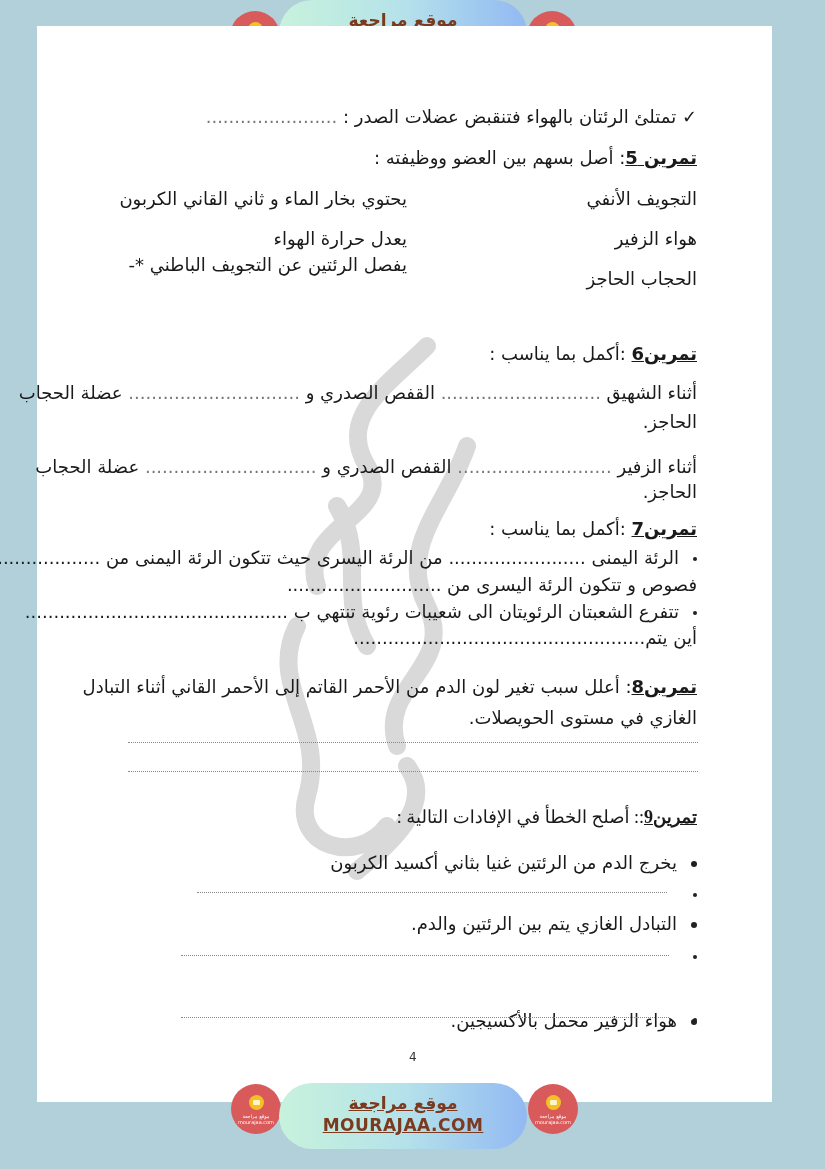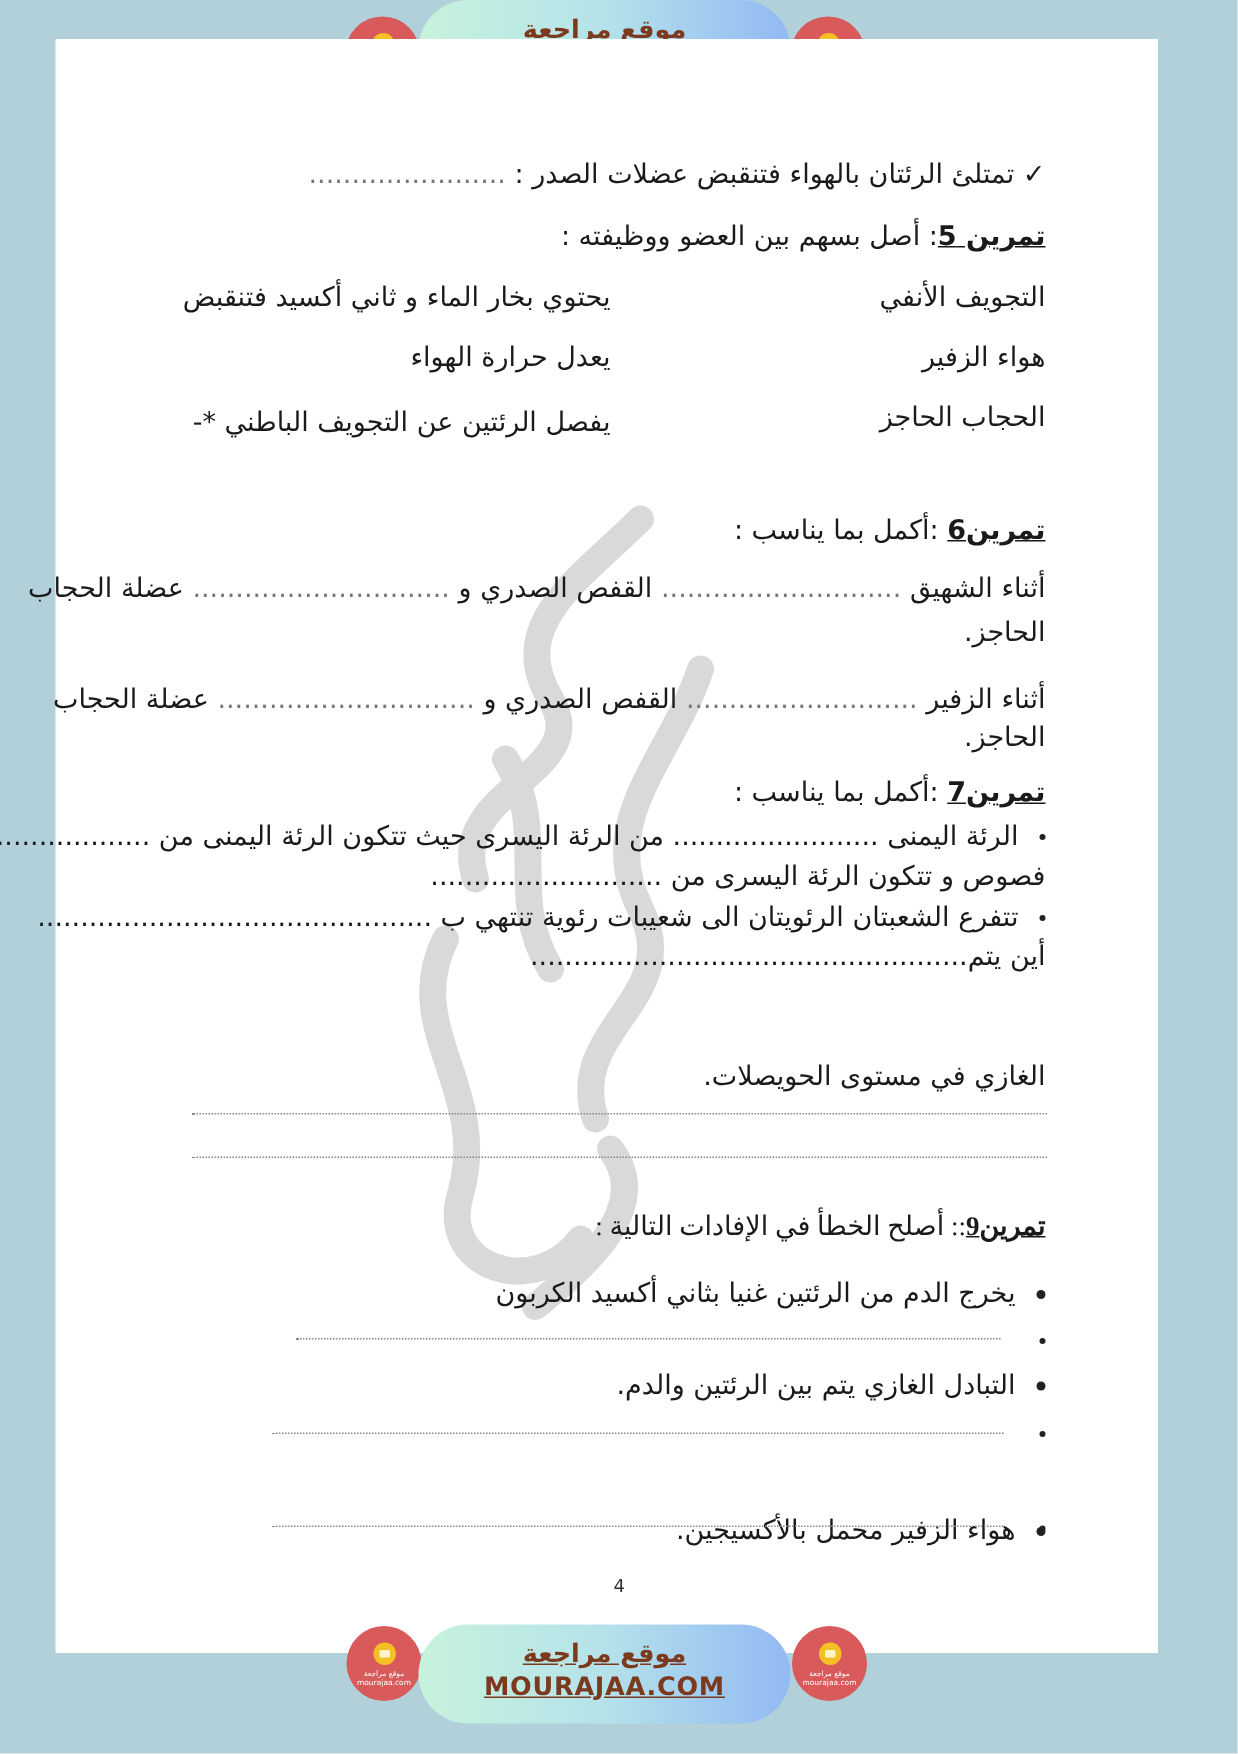--- a/index.html
+++ b/index.html
@@ -89,25 +89,25 @@
     <div class="line" style="top:80px;right:75px;">
       <span>✓</span>
       <span>تمتلئ الرئتان بالهواء فتنقبض عضلات الصدر :</span>
       <span class="dots">.......................</span>
     </div>
 
     <div class="line" style="top:121px;">
       <span class="title">تمرين 5</span><span>: أصل بسهم بين العضو ووظيفته :</span>
     </div>
     <div class="line" style="top:162px;">التجويف الأنفي</div>
-    <div class="col2" style="top:162px;right:365px;">يحتوي بخار الماء و ثاني أكسيد فتنقبض</div>
+    <div class="col2" style="top:162px;right:365px;">يحتوي بخار الماء و ثاني القاني الكربون</div>
     <div class="line" style="top:202px;">هواء الزفير</div>
     <div class="col2" style="top:202px;right:365px;">يعدل حرارة الهواء</div>
     <div class="line" style="top:242px;">الحجاب الحاجز</div>
-    <div class="col2" style="top:245px;right:365px;">يفصل الرئتين عن التجويف الباطني *-</div>
+    <div class="col2" style="top:228px;right:365px;">يفصل الرئتين عن التجويف الباطني *-</div>
 
     <div class="line" style="top:317px;">
       <span class="title">تمرين6</span><span> :أكمل بما يناسب :</span>
     </div>
     <div class="line" style="top:356px;margin-left:48px;">
       <span>أثناء الشهيق</span>
       <span class="dots">............................</span>
       <span>القفص الصدري و</span>
       <span class="dots">..............................</span>
       <span>عضلة الحجاب</span>
@@ -127,20 +127,23 @@
     </div>
     <div class="line" style="top:521px;">
       <span class="bullet small"></span><span>الرئة اليمنى ........................ من الرئة اليسرى حيث تتكون الرئة اليمنى من ....................</span>
     </div>
     <div class="line" style="top:548px;">فصوص و تتكون الرئة اليسرى من ...........................</div>
     <div class="line" style="top:575px;">
       <span class="bullet small"></span><span>تتفرع الشعبتان الرئويتان الى شعيبات رئوية تنتهي ب ..............................................</span>
     </div>
     <div class="line" style="top:601px;">أين يتم...................................................</div>
 
+    <div class="line" style="top:650px;">
+      <span class="title">تمرين8</span><span>: أعلل سبب تغير لون الدم من الأحمر القاتم إلى الأحمر القاني أثناء التبادل</span>
+    </div>
     <div class="line" style="top:681px;">الغازي في مستوى الحويصلات.</div>
     <div class="hr-dots" style="top:716px;left:91px;width:570px;"></div>
     <div class="hr-dots" style="top:745px;left:91px;width:570px;"></div>
 
     <div class="line" style="top:780px;font-family:Liberation Serif, serif;">
       <span class="title">تمرين9</span><span>:: أصلح الخطأ في الإفادات التالية :</span>
     </div>
 
     <div class="line" style="top:826px;text-align:center;">
       <span class="bullet"></span><span>يخرج الدم من الرئتين غنيا بثاني أكسيد الكربون</span>

